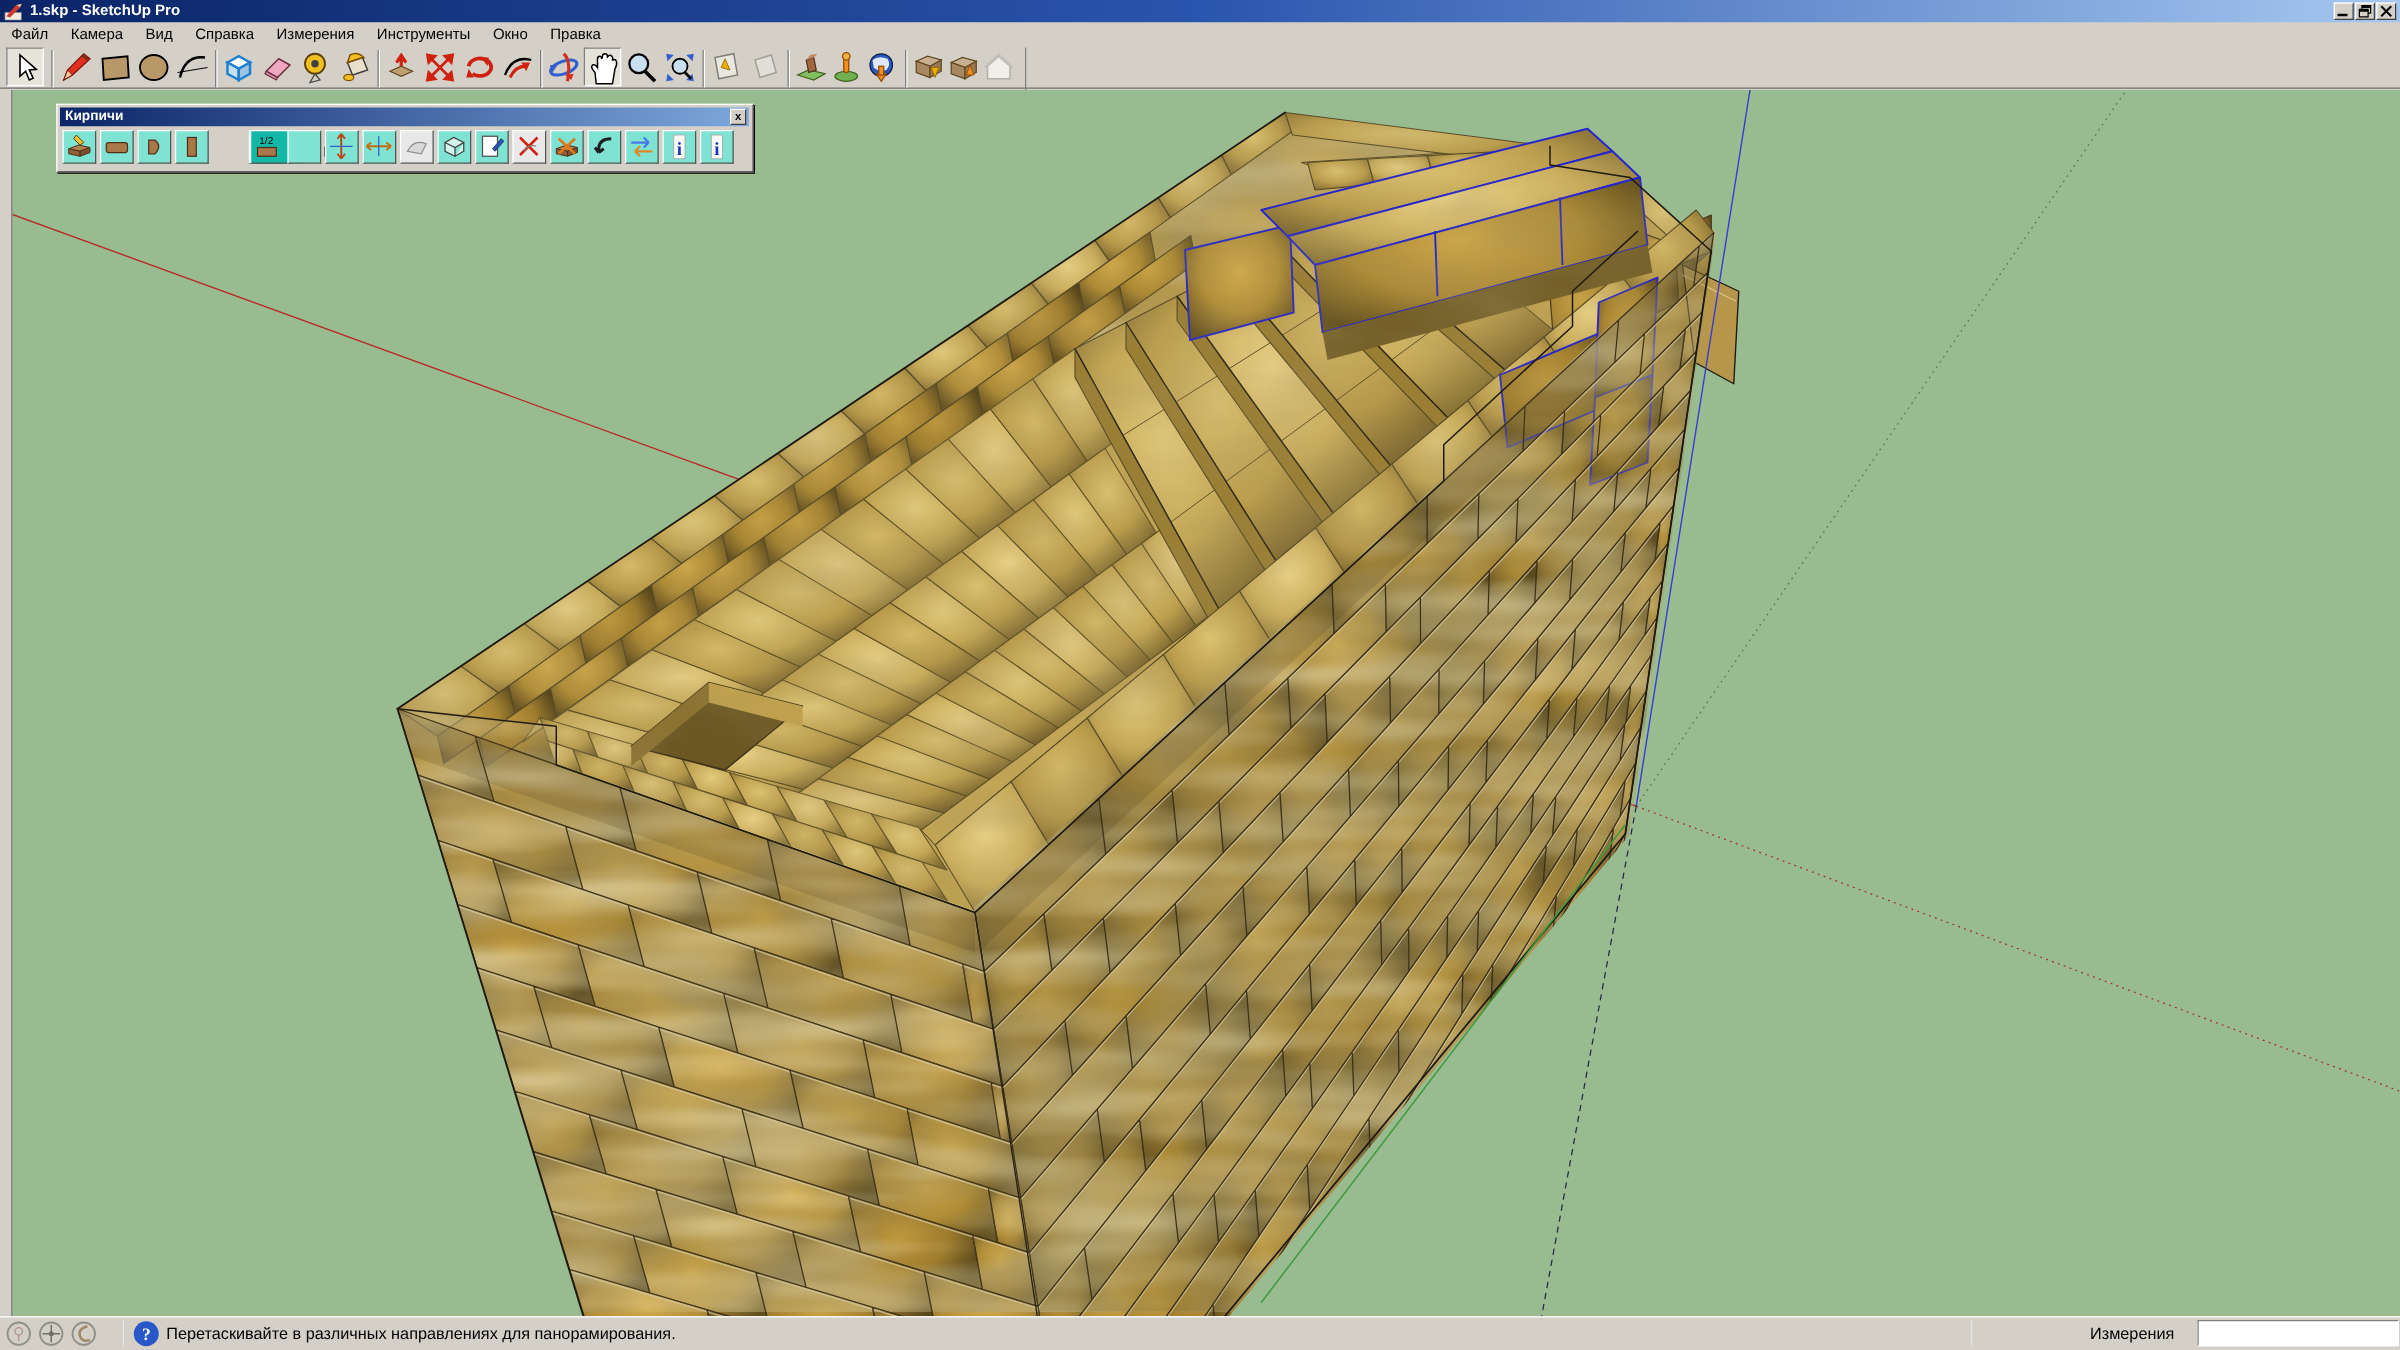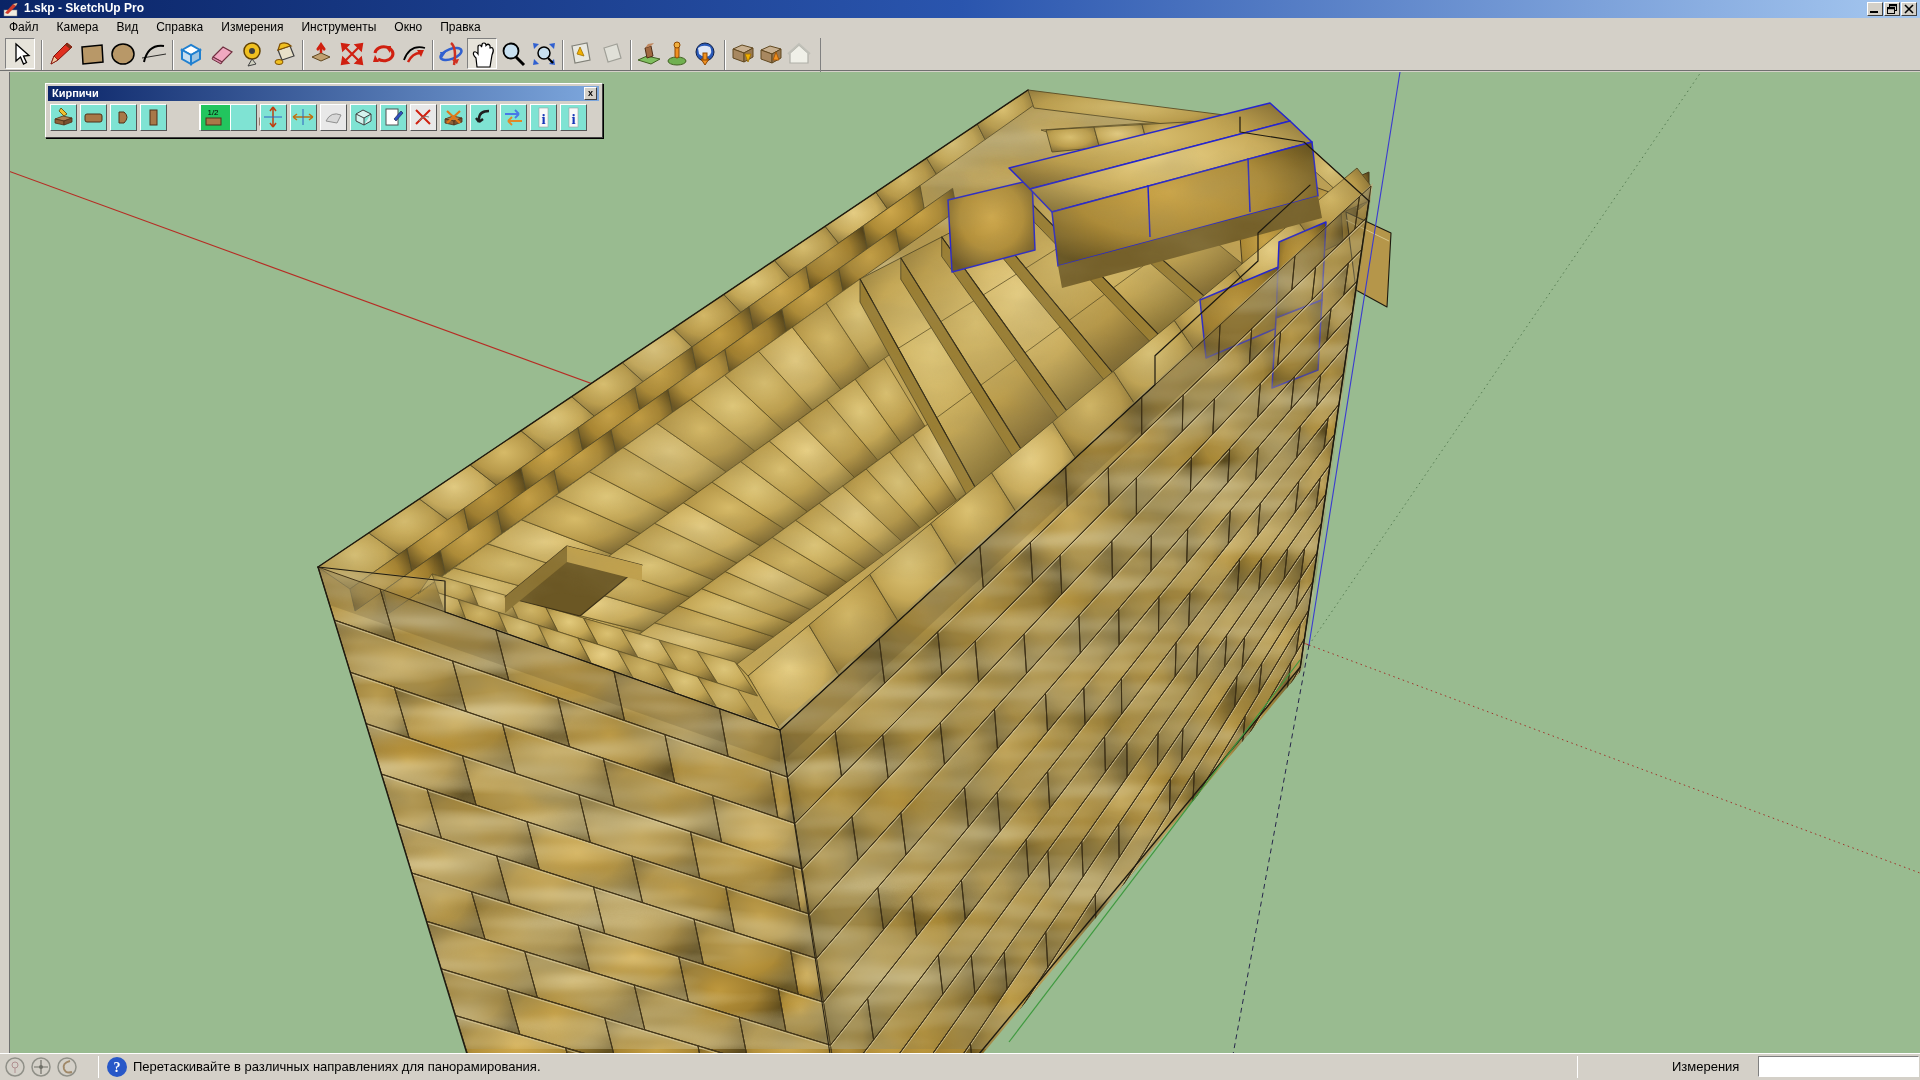--- a/index.html
+++ b/index.html
@@ -738,21 +738,21 @@
     <div style="position:absolute;left:64px;top:20px;width:27px;height:27px;background:#7fe3d3;border:1px solid;border-color:#fff #555 #555 #fff;"><svg width="25" height="25" viewBox="0 0 25 25">
         <path d="M8 7 L13 7 Q19 12 13 18 L8 18 Z" fill="#a87848" stroke="#503018"></path>
       </svg></div>
     <div style="position:absolute;left:94px;top:20px;width:27px;height:27px;background:#7fe3d3;border:1px solid;border-color:#fff #555 #555 #fff;"><svg width="25" height="25" viewBox="0 0 25 25">
         <rect x="9" y="5" width="7" height="15" fill="#a87848" stroke="#503018"></rect>
       </svg></div>
     <div style="position:absolute;left:124px;top:20px;width:27px;height:27px;background:#7fe3d3;border:1px solid;border-color:#fff #555 #555 #fff;margin-left:29px;"><svg width="25" height="25" viewBox="0 0 25 25">
         <text x="12" y="10" font-size="8" text-anchor="middle" fill="#000" font-family="Liberation Sans">1/4</text>
         <rect x="5" y="13" width="15" height="7" fill="#a87848" stroke="#503018"></rect>
       </svg></div>
-    <div style="position:absolute;left:154px;top:20px;width:40px;height:27px;background:#22c55e;border:1px solid;border-color:#fff #555 #555 #fff;"><svg width="25" height="25" viewBox="0 0 25 25">
+    <div style="position:absolute;left:154px;top:20px;width:40px;height:27px;background:#14b8a6;border:1px solid;border-color:#fff #555 #555 #fff;"><svg width="25" height="25" viewBox="0 0 25 25">
         <text x="12" y="10" font-size="8" text-anchor="middle" fill="#000" font-family="Liberation Sans">1/2</text>
         <rect x="5" y="13" width="15" height="7" fill="#a87848" stroke="#503018"></rect>
       </svg></div>
     <div style="position:absolute;left:184px;top:20px;width:27px;height:27px;background:#7fe3d3;border:1px solid;border-color:#fff #555 #555 #fff;padding-left:24px;"><svg width="25" height="25" viewBox="0 0 25 25">
         <text x="12" y="10" font-size="8" text-anchor="middle" fill="#000" font-family="Liberation Sans">3/4</text>
         <rect x="5" y="13" width="15" height="7" fill="#a87848" stroke="#503018"></rect>
       </svg></div>
     <div style="position:absolute;left:214px;top:20px;width:27px;height:27px;background:#7fe3d3;border:1px solid;border-color:#fff #555 #555 #fff;"><svg width="25" height="25" viewBox="0 0 25 25">
         <path d="M12 2 L12 22 M12 2 L9 6 M12 2 L15 6 M12 22 L9 18 M12 22 L15 18" stroke="#c04010" stroke-width="1.5" fill="none"></path>
         <path d="M3 12 L21 12" stroke="#3060c0" stroke-width="1"></path>

